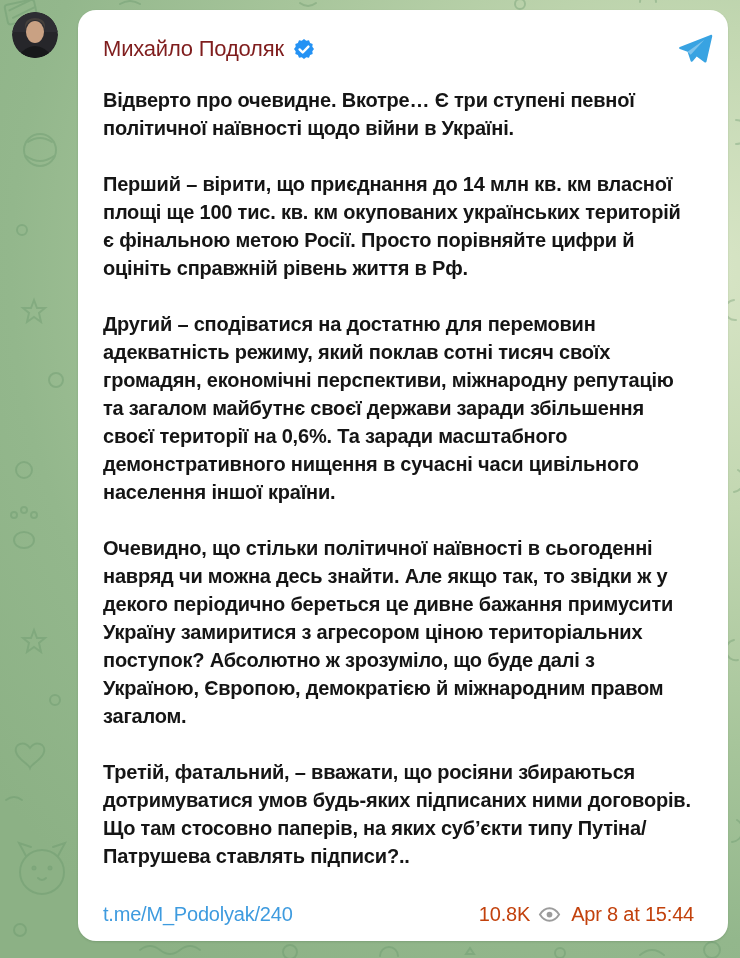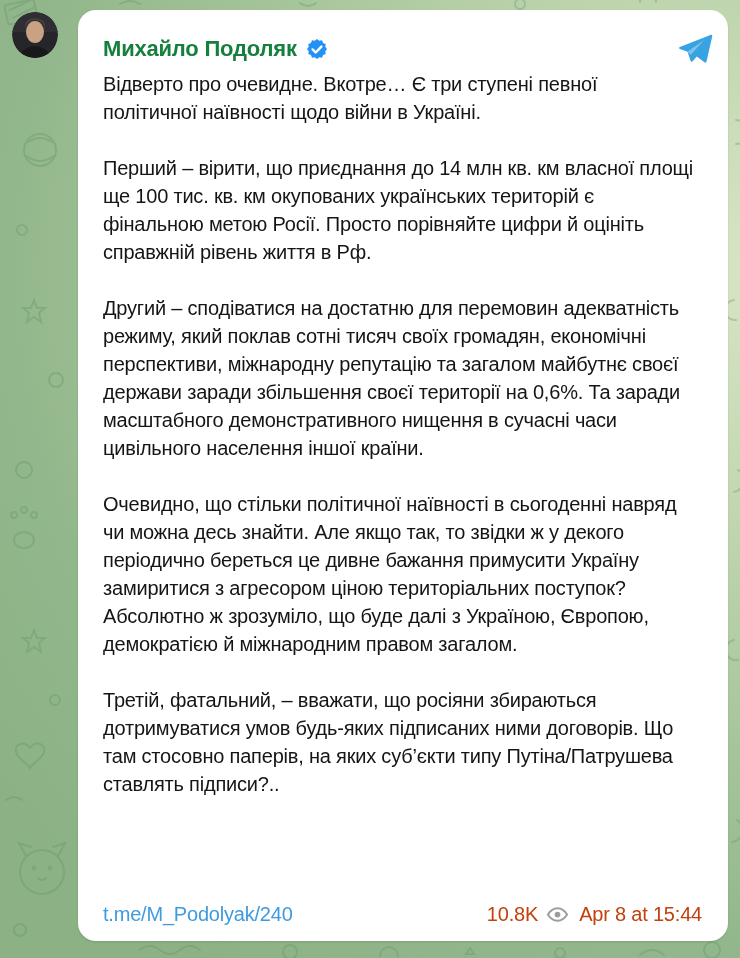--- a/index.html
+++ b/index.html
@@ -29,37 +29,37 @@
     background: #ffffff;
     border-radius: 18px;
     box-shadow: 0 1px 2px rgba(40,70,40,.18);
   }
 
   .bubble-header {
     position: absolute; top: 20px; left: 25px; right: 14px;
     display: flex; align-items: center;
   }
   .channel-name {
-    font-size: 22px; font-weight: bold; color: #15803d;
+    font-size: 22px; font-weight: normal; color: #7f1d1d;
     letter-spacing: -0.2px; cursor: pointer;
   }
   .badge { margin-left: 8px; display: inline-flex; }
   .plane { margin-left: auto; display: inline-flex; cursor: pointer; }
 
   .bubble-body {
     position: absolute; top: 60px; left: 25px; right: 34px; bottom: 56px;
     overflow: hidden;
     font-size: 20px; line-height: 28px; color: #151515;
     letter-spacing: -0.2px;
   }
-  .bubble-body p { margin: 0 0 28px 0; }
+  .bubble-body p { margin: 16px 0 28px 0; font-weight: bold; }
   .bubble-body p:last-child { margin-bottom: 0; }
 
   .bubble-footer {
-    position: absolute; left: 25px; right: 26px; bottom: 15px;
+    position: absolute; left: 25px; right: 34px; bottom: 15px;
     display: flex; align-items: center; justify-content: space-between;
     font-size: 20px; letter-spacing: -0.2px;
   }
   .post-link { color: #3e9bdf; text-decoration: none; cursor: pointer; }
   .meta { display: flex; align-items: center; gap: 10px; color: #c2410c; }
   .views { display: flex; align-items: center; gap: 8px; }
 </style>
 </head>
 <body>
 

